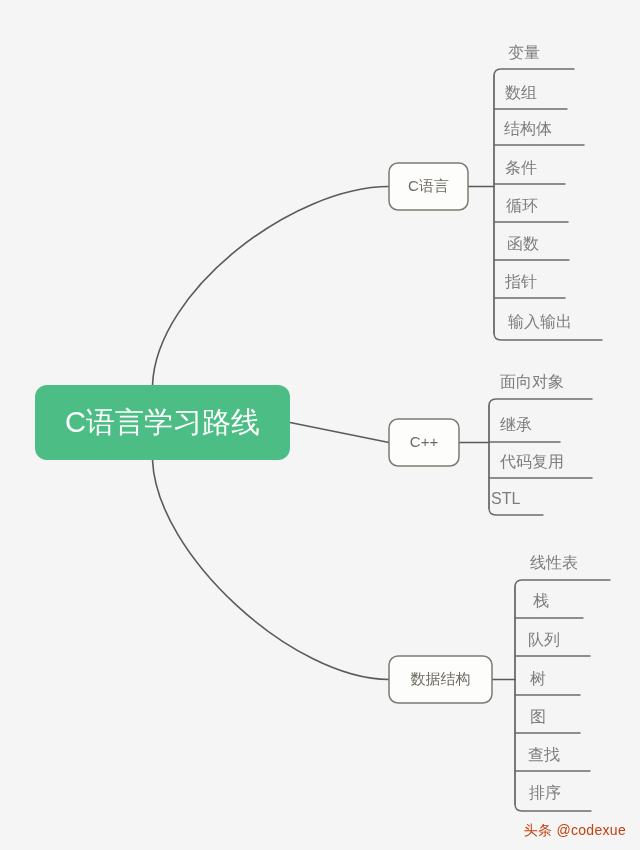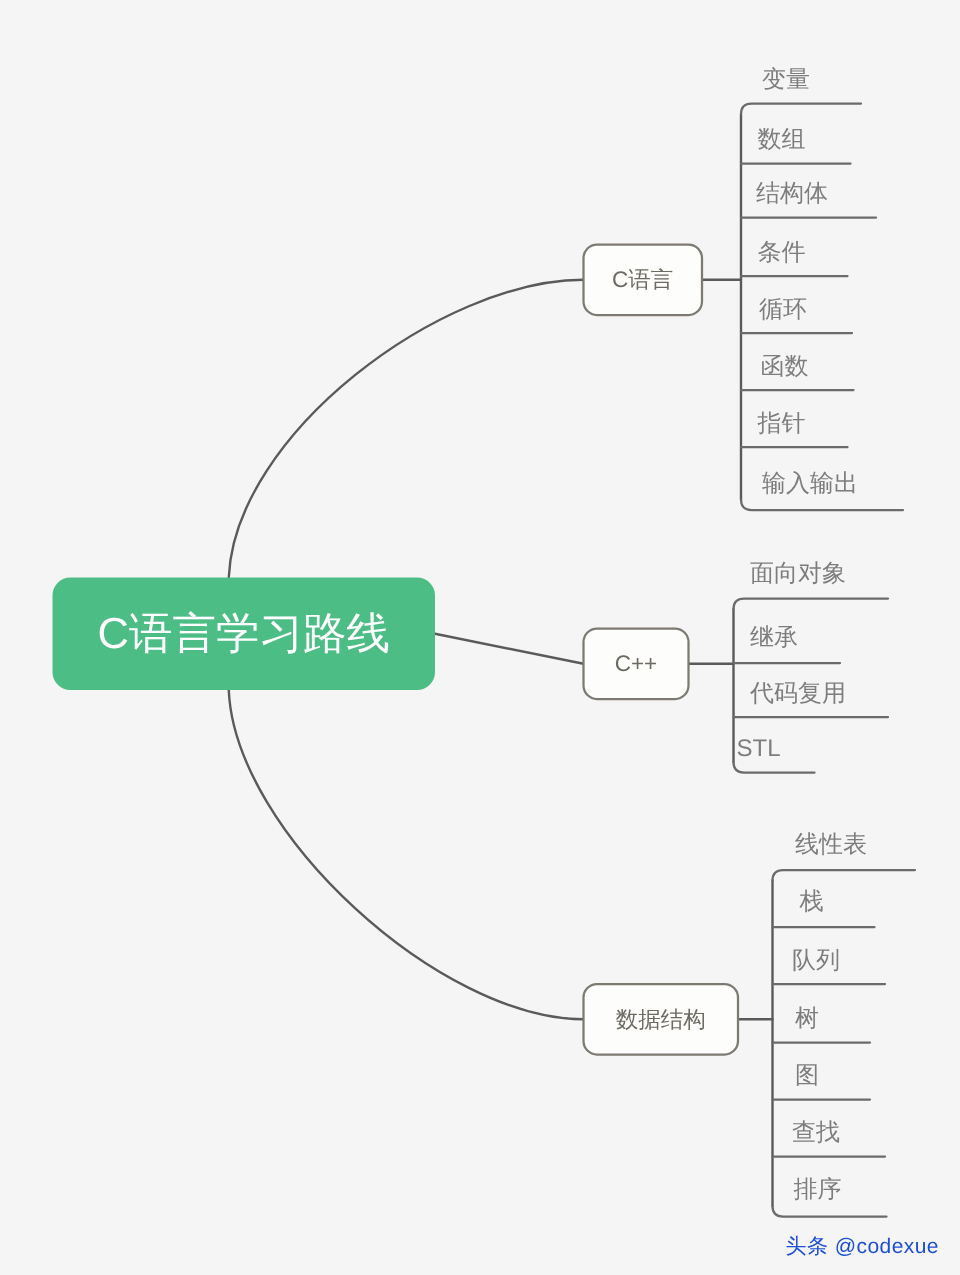--- a/index.html
+++ b/index.html
@@ -69,21 +69,21 @@
   .leaf-label {
     fill: #7d7d7d;
     font-size: 16px;
     font-family: "Liberation Sans", "DejaVu Sans", sans-serif;
   }
   .watermark {
     position: absolute;
     right: 14px;
     bottom: 10px;
     font-size: 14px;
-    color: #1d4ed8;
+    color: #c2410c;
     font-family: "Liberation Sans", "DejaVu Sans", sans-serif;
     letter-spacing: 0.3px;
     white-space: nowrap;
   }
 </style>
 </head>
 <body>
 
 <div id="mindmap-root">
   <svg class="mm-canvas" id="mm-svg" viewBox="0 0 640 850">

